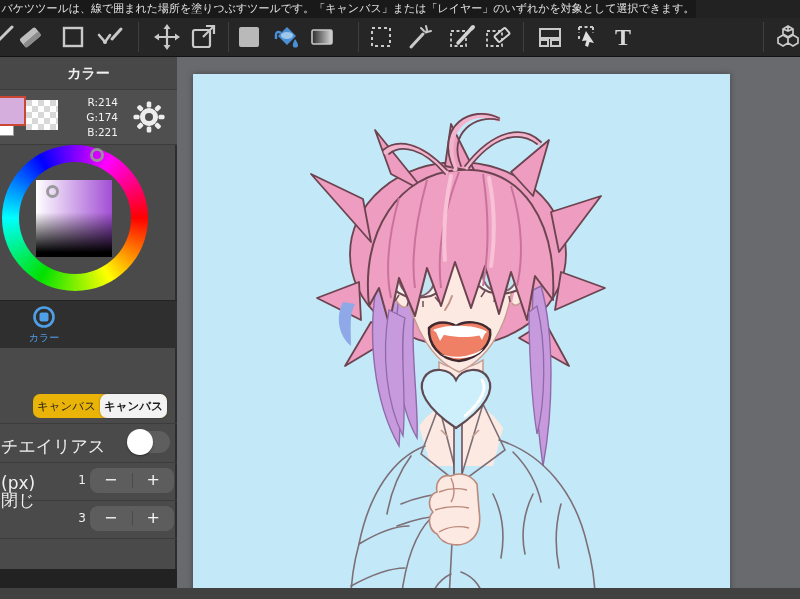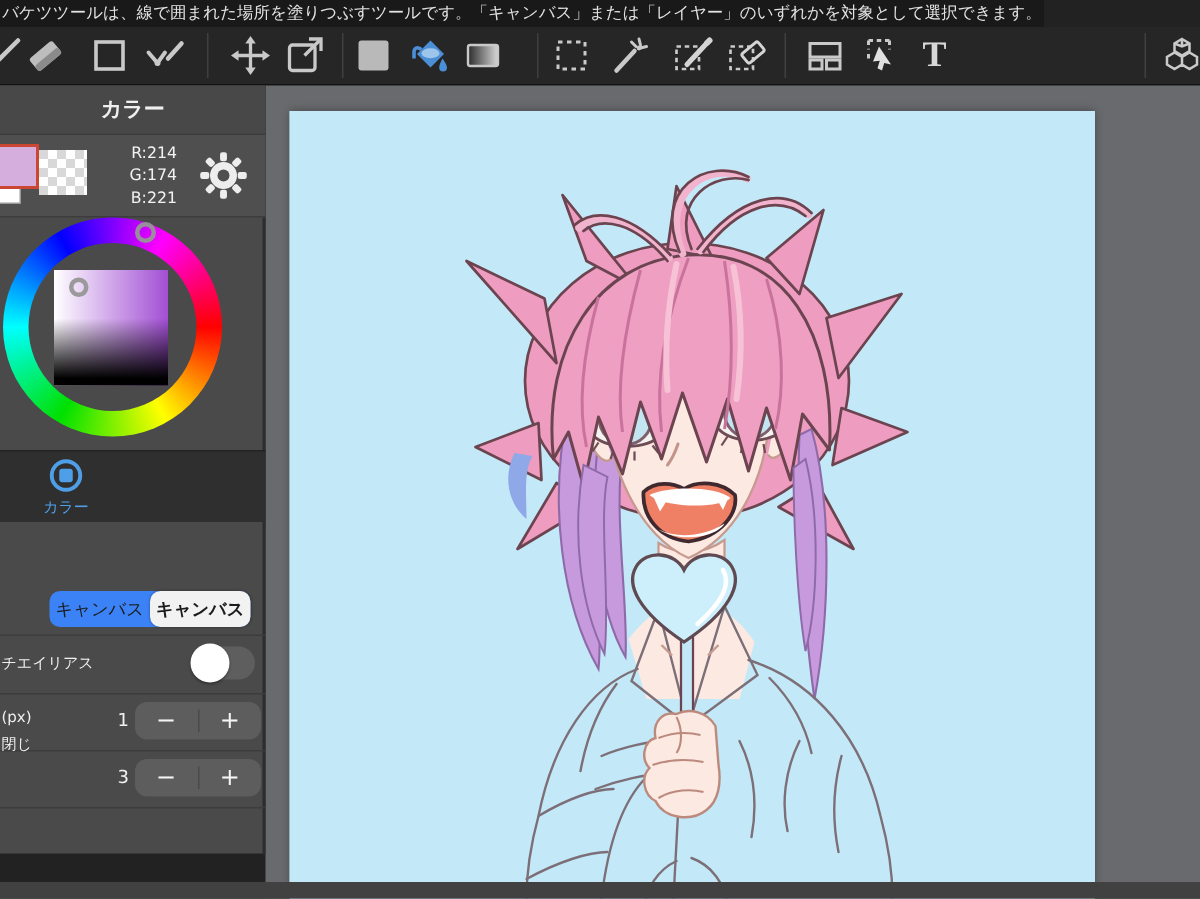--- a/index.html
+++ b/index.html
@@ -39,24 +39,24 @@
   
   #tabBar { left:0; top:243px; width:177px; height:48px; background:#2f2f2f; border-top:1px solid #232323; }
   .tab { position:absolute; top:4px; width:80px; text-align:center; }
   .tab .lbl { display:block; margin-top:2px; font-size:10px; }
   #tabColor { left:4px; } #tabColor .lbl { color:#4f9fe8; }
   #tabPalette { left:90px; } #tabPalette .lbl { color:#9a9a9a; }
   
   #bucketTitle { left:0; top:291px; width:177px; height:32px; line-height:32px; text-align:center;
     font-size:13px; font-weight:bold; background:#3a3a3a; border-bottom:1px solid #2e2e2e; }
   .rowdiv { position:absolute; left:0; width:177px; height:1px; background:#3c3c3c; }
-  #seg { left:33px; top:337px; width:134px; height:24px; background:#3b82f6; border-radius:7px; display:flex; }
+  #seg { left:33px; top:337px; width:134px; height:24px; background:#eab308; border-radius:7px; display:flex; }
   .segItem { flex:1; font-size:11.5px; line-height:24px; text-align:center; color:#1c1c1c; }
   .segItem.sel { background:#f2f2f2; border-radius:7px; font-weight:bold; box-shadow:0 0 2px rgba(0,0,0,.4); }
-  .rowLabel { position:absolute; left:1px; font-size:10px; color:#f0f0f0; }
+  .rowLabel { position:absolute; left:1px; font-size:17px; color:#f0f0f0; }
   #toggleTrack { left:130px; top:374px; width:40px; height:22px; border-radius:11px; background:#5e5e5e; }
   #toggleKnob { left:127px; top:372px; width:26px; height:26px; border-radius:50%; background:#ffffff; box-shadow:0 1px 2px rgba(0,0,0,.4); }
   .stepper { position:absolute; left:90px; width:84px; height:25px; background:#5d5d5d; border-radius:8px; display:flex; }
   .stepBtn { flex:1; color:#f5f5f5; font-size:16px; line-height:24px; text-align:center; }
   .stepSep { width:1px; height:15px; margin-top:5px; background:#4a4a4a; }
   .stepVal { position:absolute; width:24px; text-align:right; font-size:12px; color:#f0f0f0; }
   svg { display:block; }
 </style>
 </head>
 <body>

